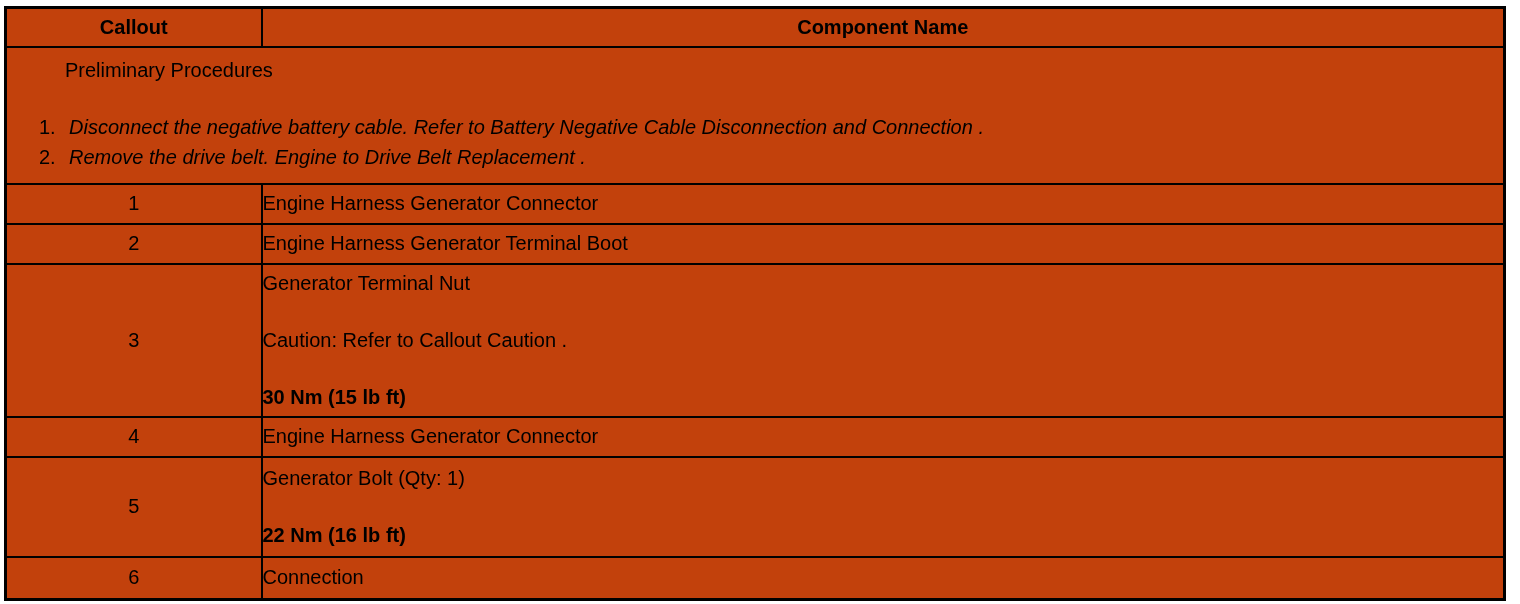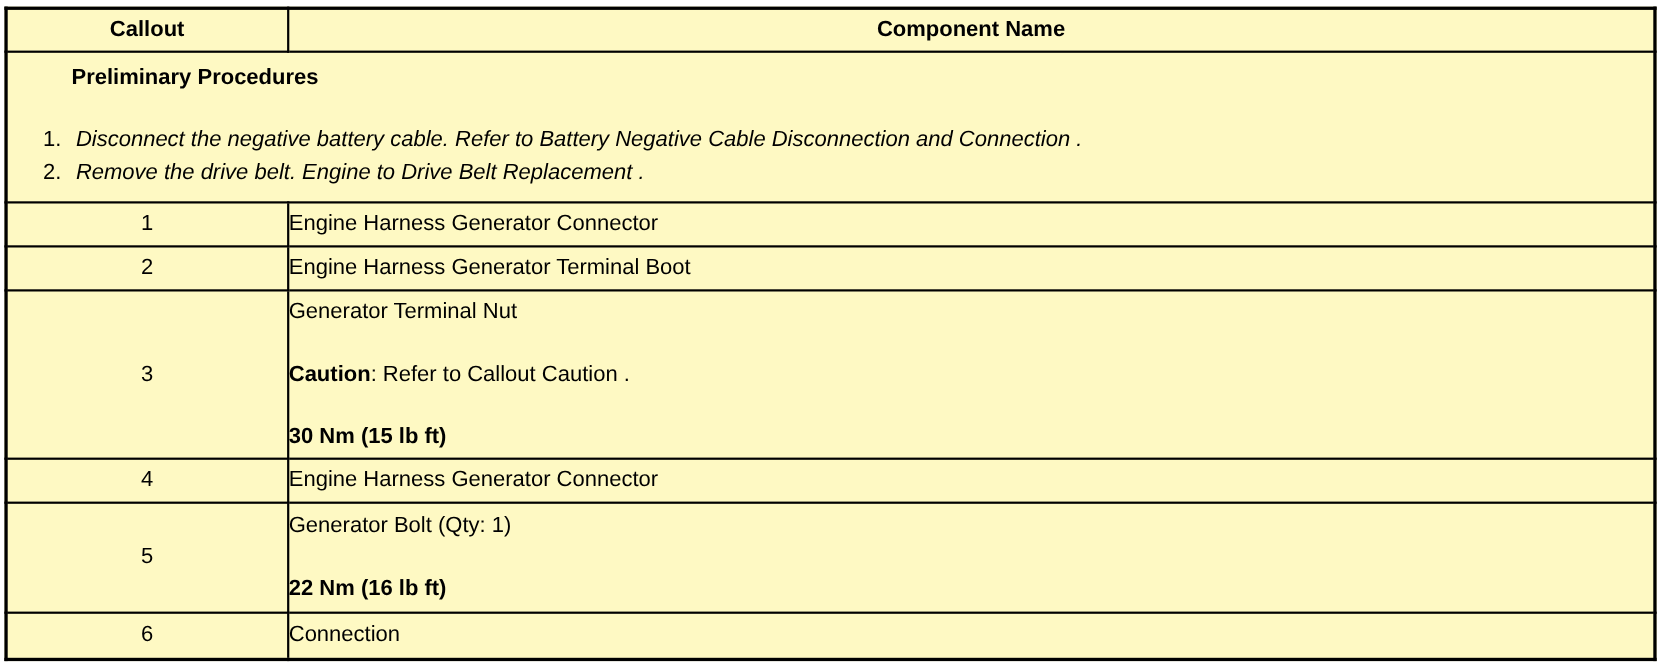--- a/index.html
+++ b/index.html
@@ -18,21 +18,21 @@
     height: 604px;
     background: #ffffff;
   }
   table.callout-table {
     position: absolute;
     left: 4px;
     top: 6px;
     width: 1502px;
     border-collapse: collapse;
     table-layout: fixed;
-    background: #fef9c3;
+    background: #c2410c;
   }
   table.callout-table col.c1 { width: 256px; }
   table.callout-table th,
   table.callout-table td {
     border: 2px solid #000000;
     padding: 0;
     vertical-align: middle;
   }
   table.callout-table { border: 3px solid #000000; }
   thead th {
@@ -41,21 +41,21 @@
     text-align: center;
     border-bottom: 3px solid #000000;
   }
   
   td.prelim-cell {
     height: 137px;
     vertical-align: top;
     padding: 14px 10px 0 0;
   }
   .prelim-title {
-    font-weight: bold;
+    font-weight: normal;
     margin: 0 0 0 58px;
   }
   .steps { margin-top: 30px; }
   .step {
     display: flex;
     line-height: 30px;
   }
   .step-num {
     flex: 0 0 30px;
     margin-left: 32px;
@@ -77,21 +77,21 @@
   td.comp-multi {
     vertical-align: top;
     padding-top: 9px;
   }
   td.comp-multi p {
     margin: 0;
     line-height: 23px;
   }
   td.comp-multi p + p { margin-top: 34px; }
   .torque { font-weight: bold; }
-  .bold   { font-weight: bold; }
+  .bold   { font-weight: normal; }
 </style>
 </head>
 <body>
 
 <div class="page">
   <table class="callout-table">
     <colgroup>
         <col class="c1">
         <col class="c2">
       </colgroup>

